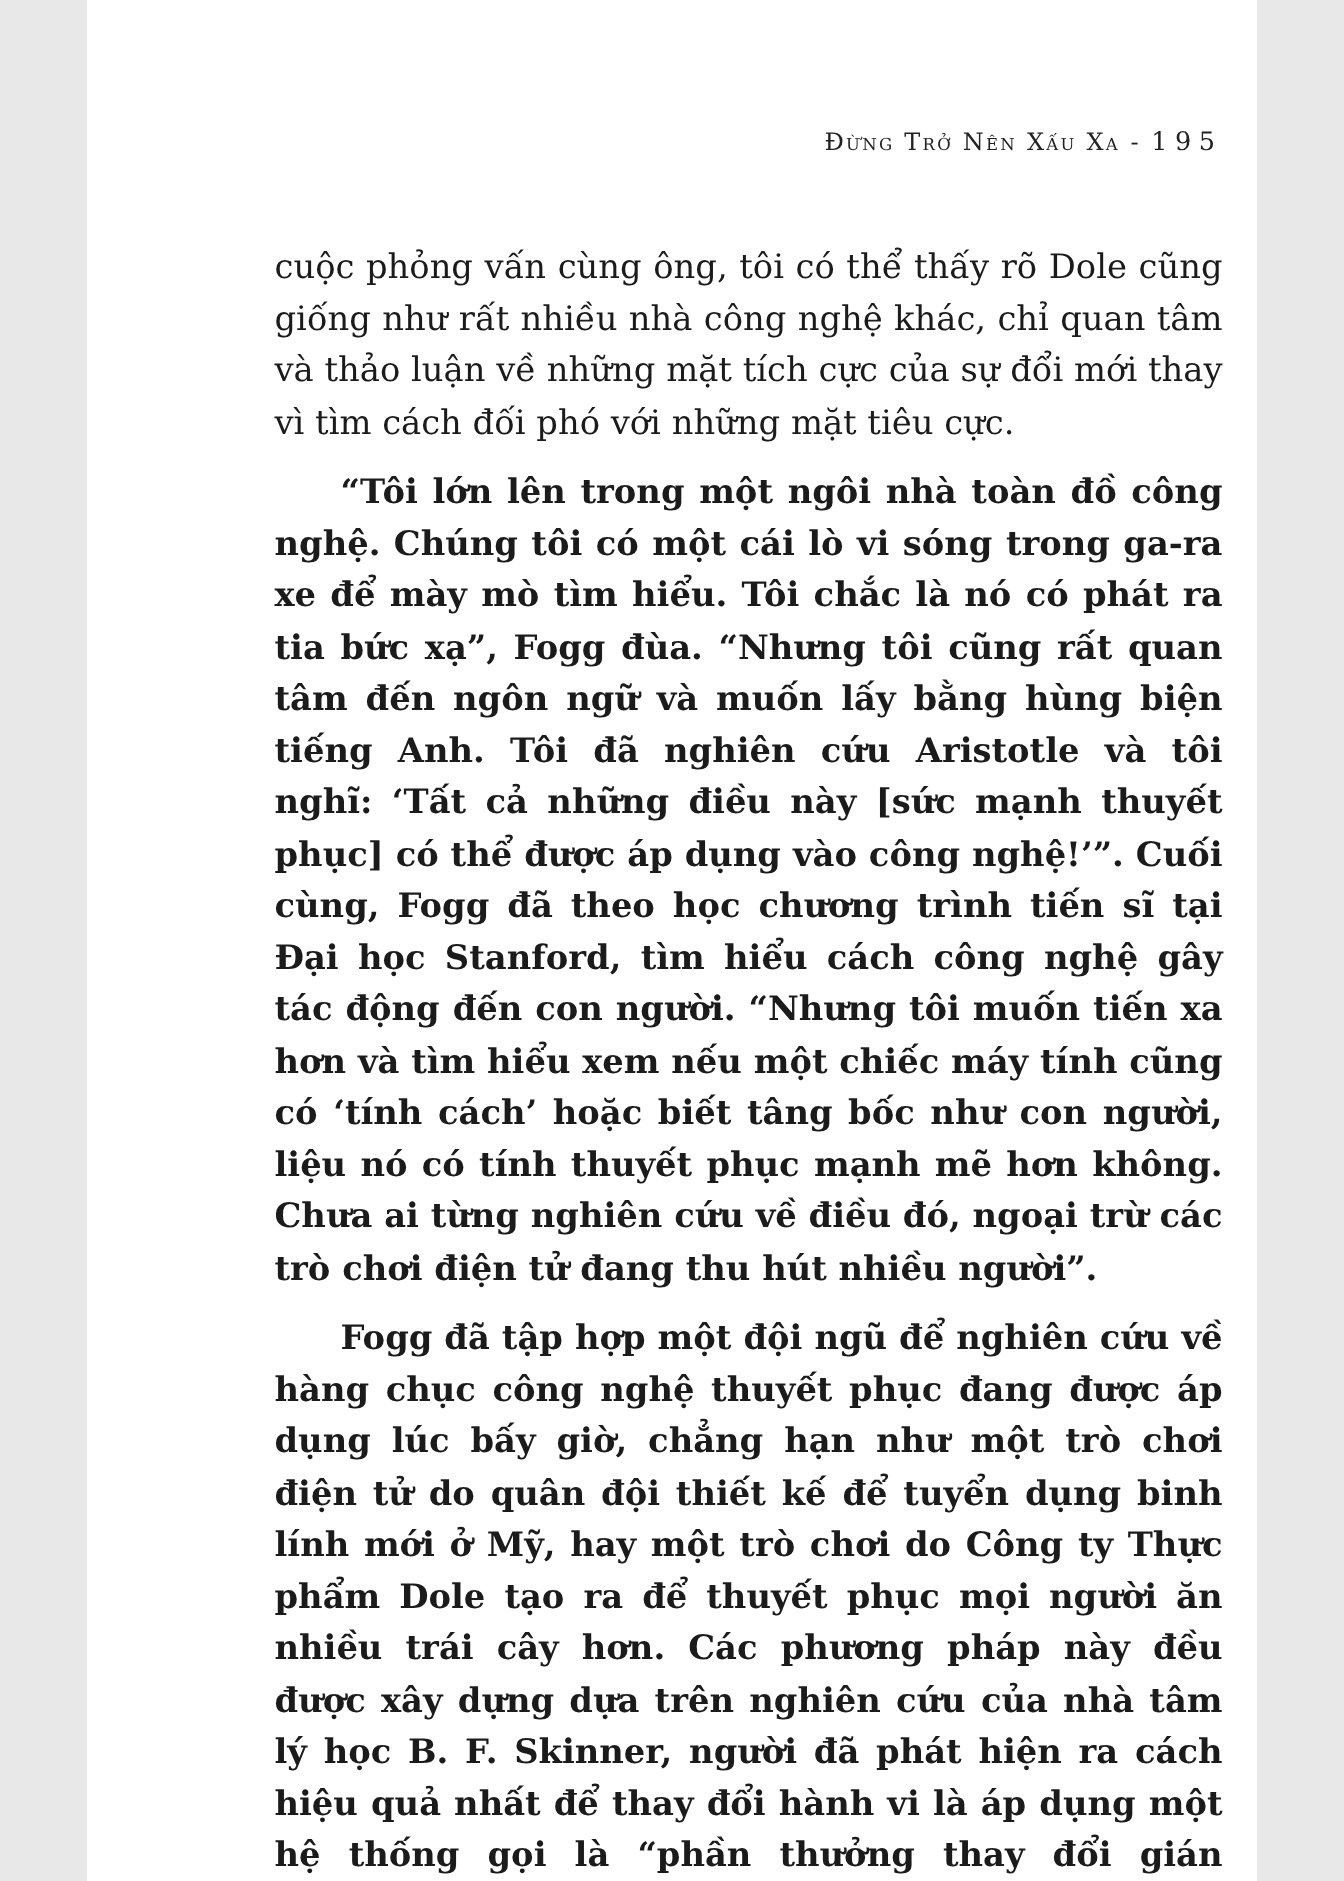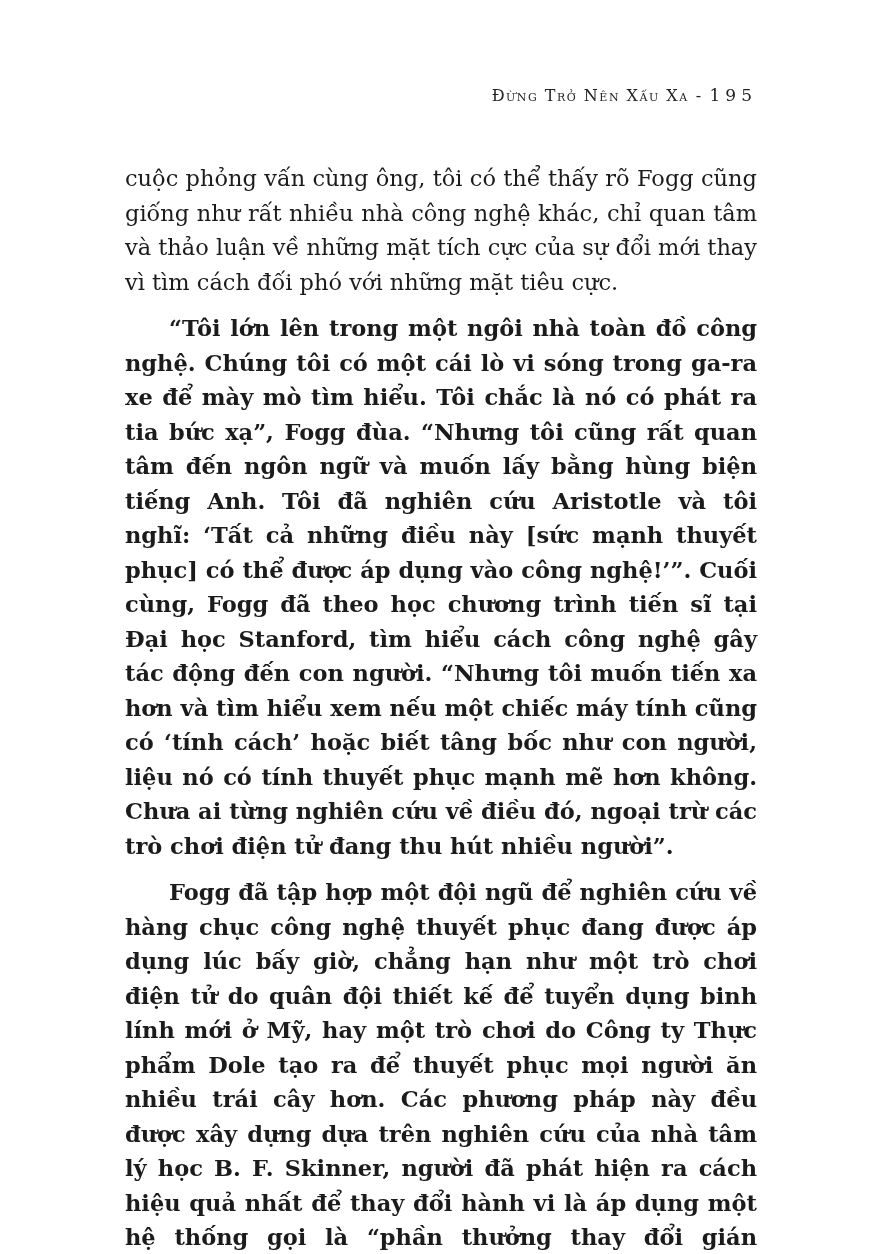--- a/index.html
+++ b/index.html
@@ -2,21 +2,21 @@
 <html><head>
 <meta charset="utf-8">
 <style>
   html, body {
     margin: 0;
     padding: 0;
     background: #e8e8e8;
   }
   .page {
     position: relative;
-    width: 896px;
+    width: 780px;
     height: 1254px;
     margin: 0 auto;
     background: #ffffff;
     font-family: "DejaVu Serif", "Liberation Serif", serif;
     color: #1b1b1b;
     overflow: hidden;
   }
   .running-header {
     position: absolute;
     top: 85px;
@@ -59,18 +59,18 @@
 </head>
 <body>
 
 <div class="page">
 
   <div class="running-header">
     <span class="running-title">Đừng Trở Nên Xấu Xa</span><span class="header-sep">-</span><span class="page-number">195</span>
   </div>
 
   <div class="body-text">
-    <p>cuộc phỏng vấn cùng ông, tôi có thể thấy rõ Fogg cũng giống như rất nhiều nhà công nghệ khác, chỉ quan tâm và thảo luận về những mặt tích cực của sự đổi mới thay vì tìm cách đối phó với những mặt tiêu cực.</p>
+    <p>cuộc phỏng vấn cùng ông, tôi có thể thấy rõ Dole cũng giống như rất nhiều nhà công nghệ khác, chỉ quan tâm và thảo luận về những mặt tích cực của sự đổi mới thay vì tìm cách đối phó với những mặt tiêu cực.</p>
     <p class="indent">“Tôi lớn lên trong một ngôi nhà toàn đồ công nghệ. Chúng tôi có một cái lò vi sóng trong ga-ra xe để mày mò tìm hiểu. Tôi chắc là nó có phát ra tia bức xạ”, Fogg đùa. “Nhưng tôi cũng rất quan tâm đến ngôn ngữ và muốn lấy bằng hùng biện tiếng Anh. Tôi đã nghiên cứu Aristotle và tôi nghĩ: ‘Tất cả những điều này [sức mạnh thuyết phục] có thể được áp dụng vào công nghệ!’”. Cuối cùng, Fogg đã theo học chương trình tiến sĩ tại Đại học Stanford, tìm hiểu cách công nghệ gây tác động đến con người. “Nhưng tôi muốn tiến xa hơn và tìm hiểu xem nếu một chiếc máy tính cũng có ‘tính cách’ hoặc biết tâng bốc như con người, liệu nó có tính thuyết phục mạnh mẽ hơn không. Chưa ai từng nghiên cứu về điều đó, ngoại trừ các trò chơi điện tử đang thu hút nhiều người”.</p>
     <p class="indent">Fogg đã tập hợp một đội ngũ để nghiên cứu về hàng chục công nghệ thuyết phục đang được áp dụng lúc bấy giờ, chẳng hạn như một trò chơi điện tử do quân đội thiết kế để tuyển dụng binh lính mới ở Mỹ, hay một trò chơi do Công ty Thực phẩm Dole tạo ra để thuyết phục mọi người ăn nhiều trái cây hơn. Các phương pháp này đều được xây dựng dựa trên nghiên cứu của nhà tâm lý học B. F. Skinner, người đã phát hiện ra cách hiệu quả nhất để thay đổi hành vi là áp dụng một hệ thống gọi là “phần thưởng thay đổi gián đoạn”.</p>
   </div>
 
 </div>
 
 </body></html>

